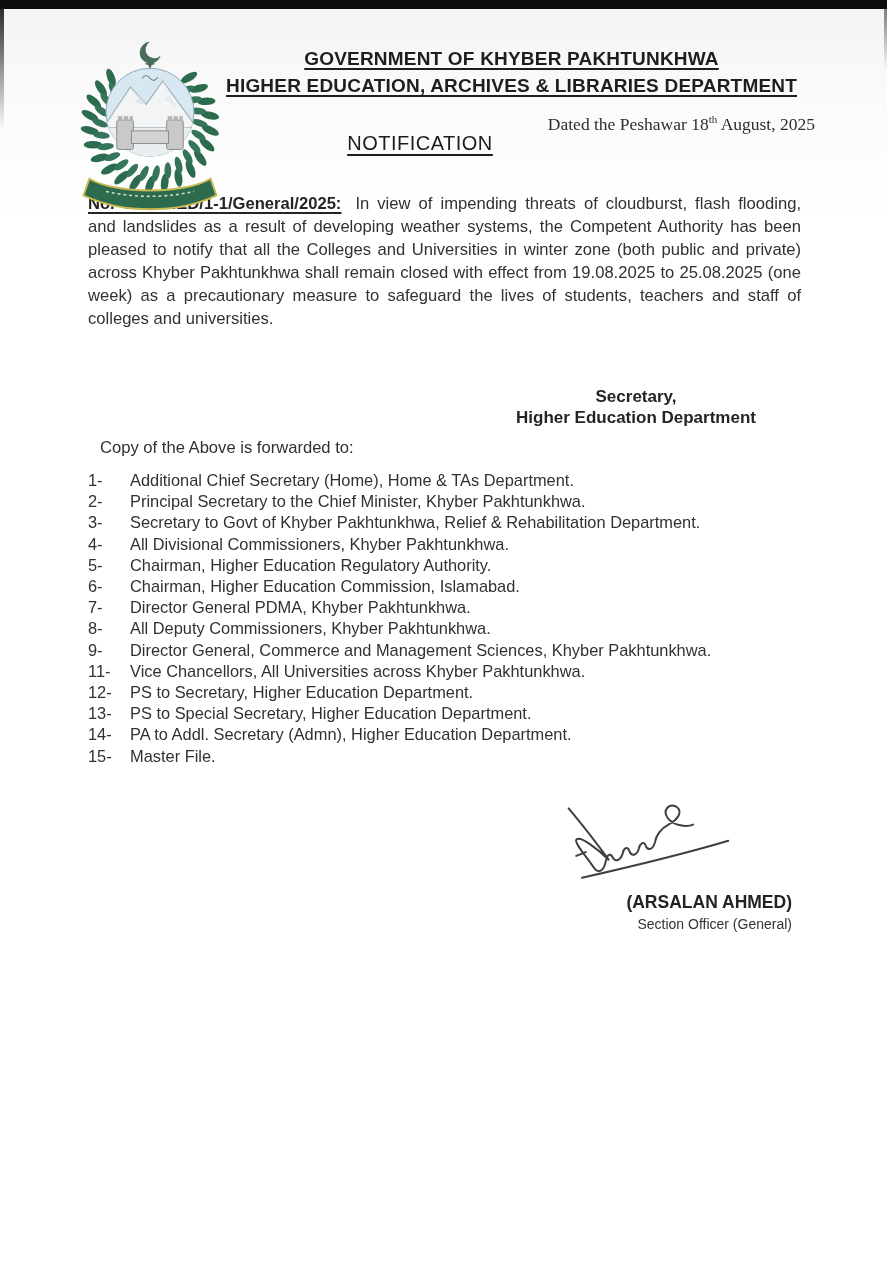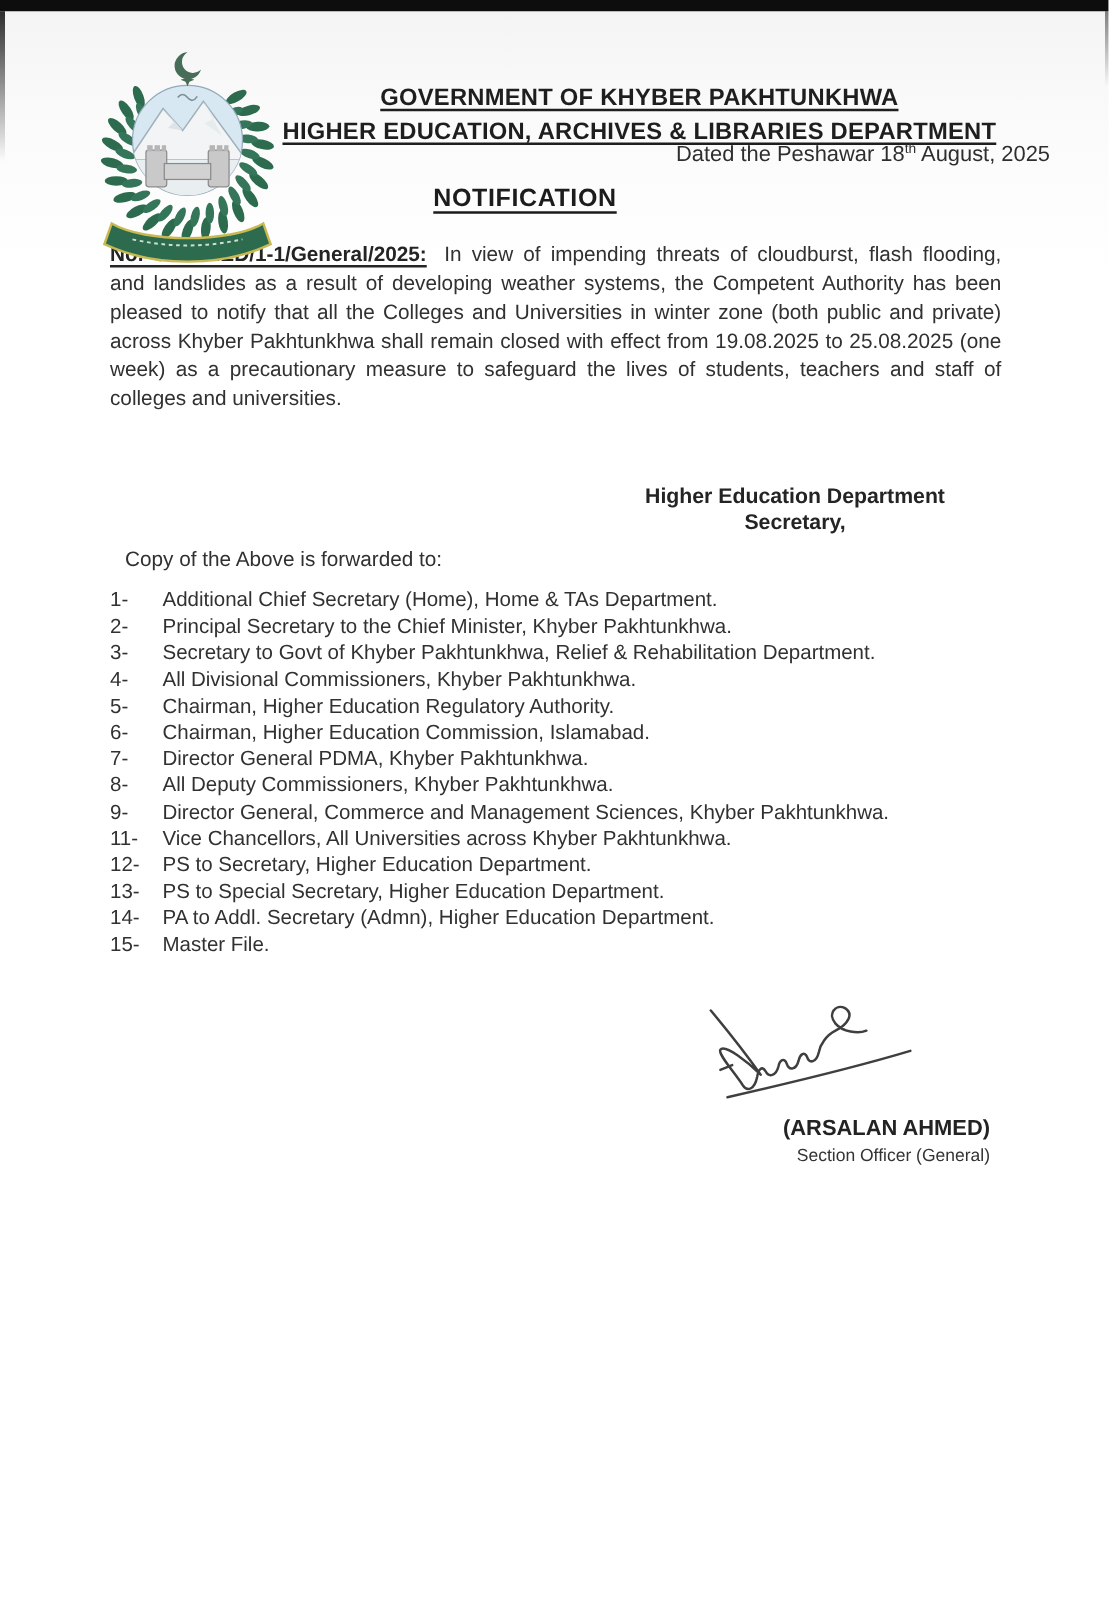--- a/index.html
+++ b/index.html
@@ -15,28 +15,28 @@
   .edge-left{position:absolute;top:9px;left:0;width:4px;height:120px;
     background:linear-gradient(180deg,rgba(10,10,10,.85),rgba(10,10,10,0));}
   .edge-right{position:absolute;top:9px;right:0;width:3px;height:60px;
     background:linear-gradient(180deg,rgba(10,10,10,.5),rgba(10,10,10,0));}
 
   .header{position:relative;height:186px;}
   .emblem{position:absolute;left:62px;top:36px;width:176px;height:176px;}
   .header-text{position:absolute;left:170px;top:48px;width:683px;text-align:center;}
   .h-line1,.h-line2{
     font-weight:bold;font-size:19px;color:#1e1e1e;letter-spacing:.2px;
-    text-decoration:underline;text-decoration-thickness:2px;text-underline-offset:3px;margin-top:20px;
+    text-decoration:underline;text-decoration-thickness:2px;text-underline-offset:3px;
   }
   .h-line2{margin-top:5px;}
-  .date-line{position:absolute;top:113px;right:47px;font-size:17.5px;color:#2e2e2e;}
+  .date-line{position:absolute;top:113px;right:72px;font-size:17.5px;color:#2e2e2e;font-family:Liberation Serif, serif;}
   .date-line sup{font-size:11px;}
   .notif-title{
-    position:absolute;top:148px;left:0;width:840px;text-align:center;
-    font-weight:bold;font-size:20px;color:#1c1c1c;letter-spacing:.5px;
+    position:absolute;top:132px;left:0;width:840px;text-align:center;
+    font-weight:normal;font-size:20px;color:#1c1c1c;letter-spacing:.5px;
     text-decoration:underline;text-decoration-thickness:2px;text-underline-offset:4px;
   }
 
   .content{padding:0 86px 0 88px;}
   .para1{margin:6px 0 0 0;font-size:16.6px;line-height:23px;text-align:justify;color:#313131;}
   .ref{font-weight:bold;color:#242424;text-decoration:underline;text-decoration-thickness:2px;text-underline-offset:3px;}
   .refgap{display:inline-block;width:14px;}
   .para2{margin:22px 0 0 0;font-size:16.6px;line-height:23px;text-align:justify;color:#313131;text-indent:108px;}
 
   .signatory{
@@ -159,22 +159,22 @@
 
     <div class="notif-title">NOTIFICATION</div>
   </div>
 
   <div class="content">
 
     <p class="para1"><span class="ref">No. SOG/HED/1-1/General/2025:</span><span class="refgap"></span><span>In view of impending threats of cloudburst, flash flooding, and landslides as a result of developing weather systems, the Competent Authority has been pleased to notify that all the Colleges and Universities in winter zone (both public and private) across Khyber Pakhtunkhwa shall remain closed with effect from 19.08.2025 to 25.08.2025 (one week) as a precautionary measure to safeguard the lives of students, teachers and staff of colleges and universities.</span></p>
 
 
     <div class="signatory">
+      <div>Secretary,</div>
       <div>Higher Education Department</div>
-      <div>Secretary,</div>
     </div>
 
     <p class="copy-line">Copy of the Above is forwarded to:</p>
 
     <ol class="dist-list">
 
         <li>
           <span class="num">1-</span>
           <span class="itm">Additional Chief Secretary (Home), Home &amp; TAs Department.</span>
         </li>

